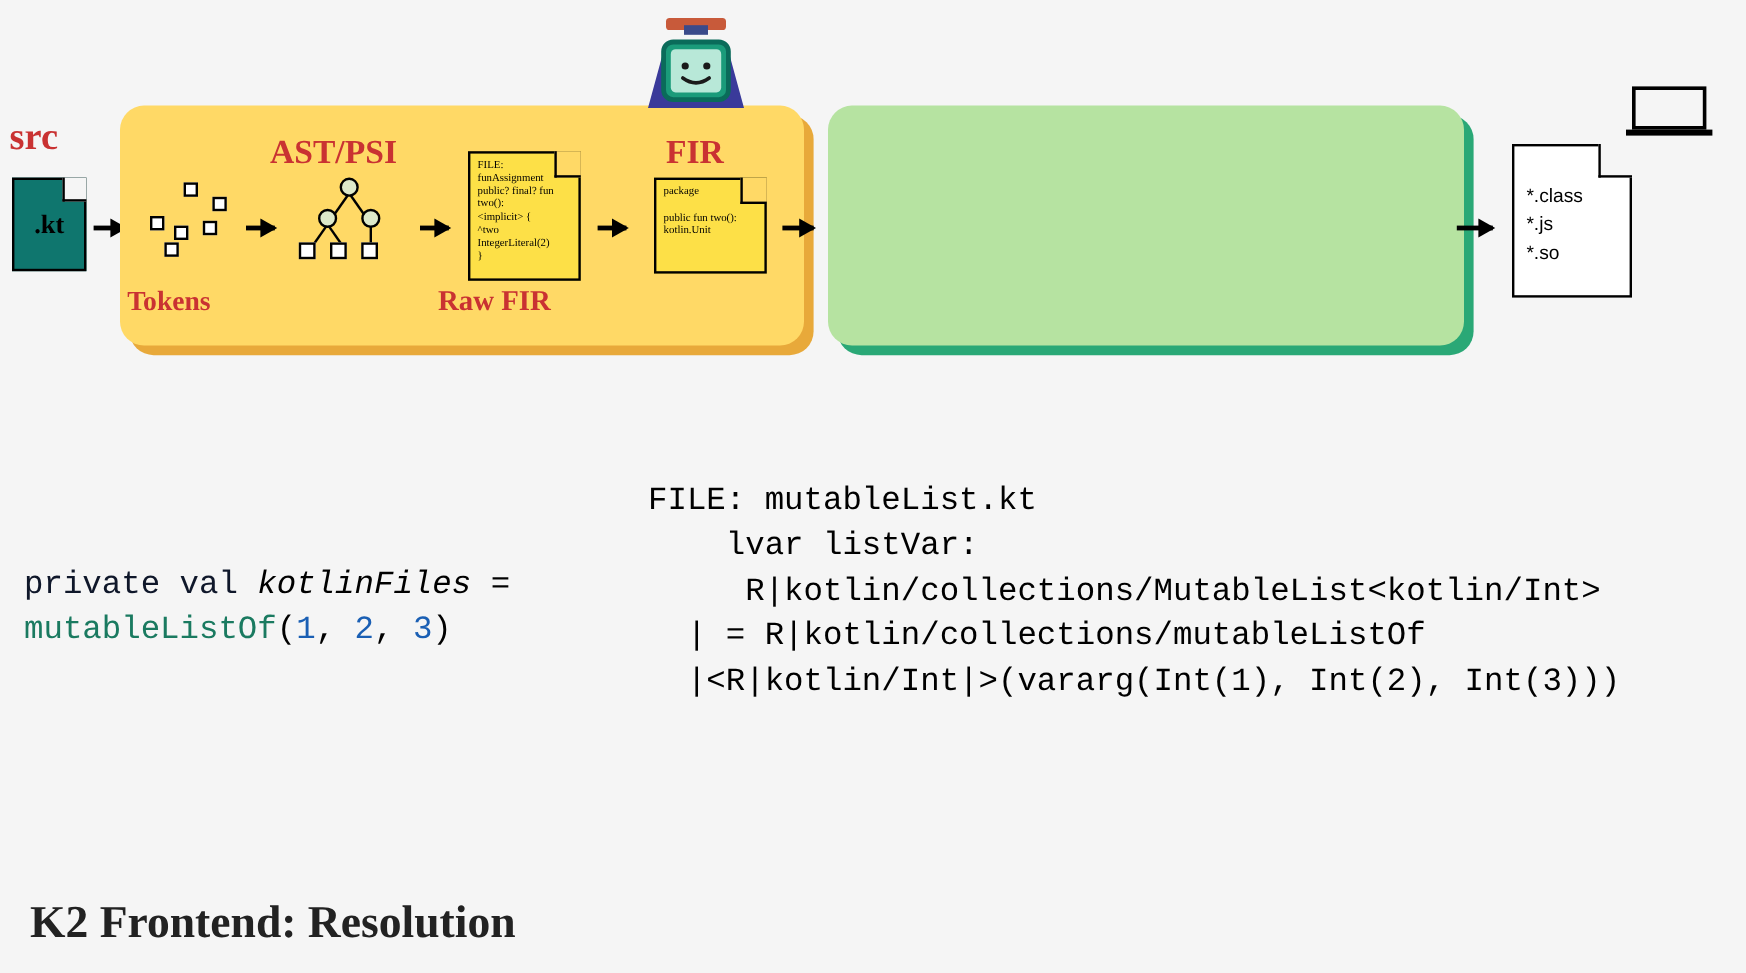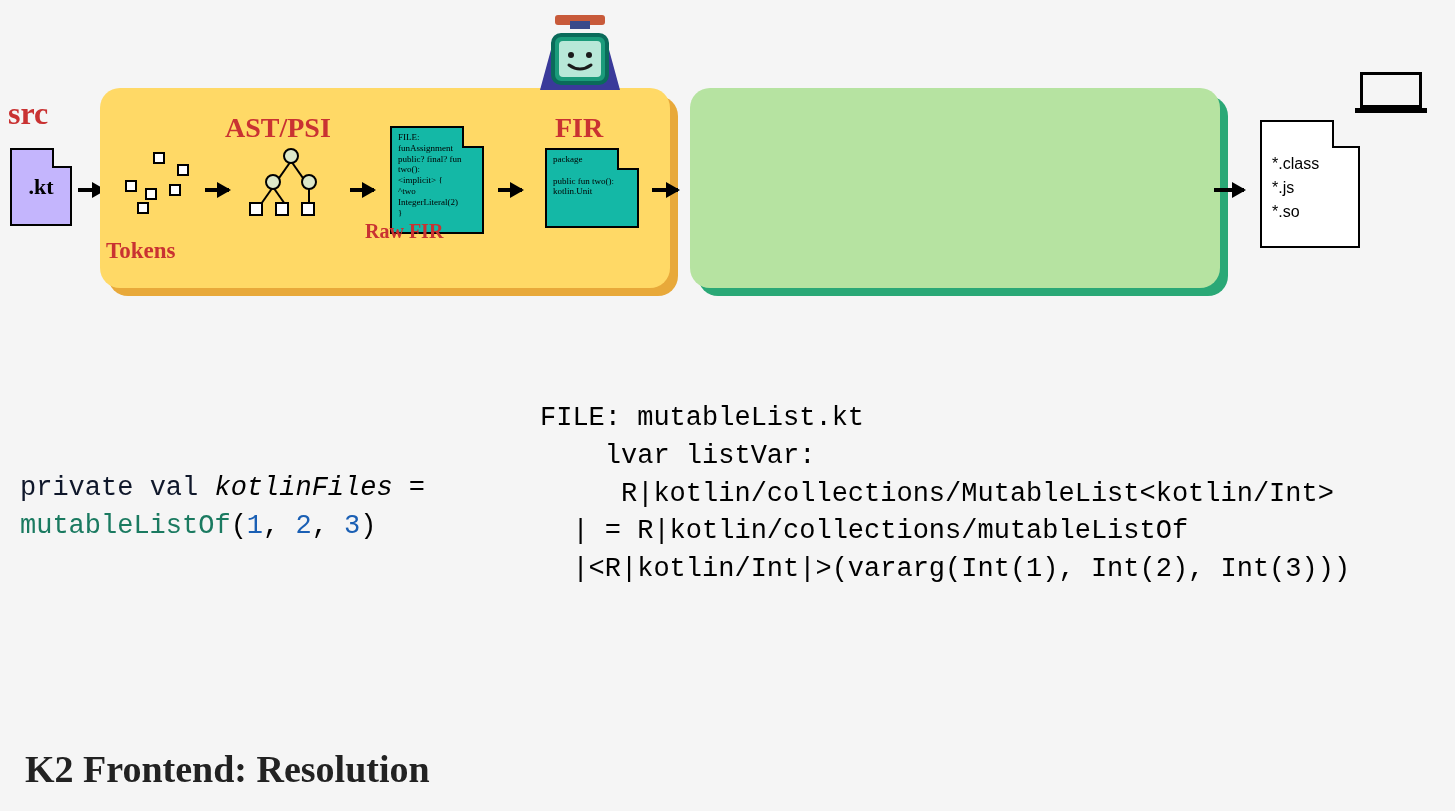--- a/index.html
+++ b/index.html
@@ -34,21 +34,21 @@
     left: 8px;
     font-size: 32px;
   }
   
   .src-file {
     position: absolute;
     top: 128px;
     left: 10px;
     width: 62px;
     height: 78px;
-    background: #c4b5fd;
+    background: #0f766e;
     border: 2px solid #000;
     display: flex;
     align-items: center;
     justify-content: center;
     font-size: 22px;
     font-weight: bold;
   }
   .src-file::after {
     content: '';
     position: absolute;
@@ -139,40 +139,40 @@
   }
   .tree-line {
     position: absolute;
     background: #000;
     height: 2px;
     transform-origin: left center;
   }
   
   .doc-box {
     position: absolute;
-    background: #14b8a6;
+    background: #fde047;
     border: 2px solid #000;
     padding: 4px 6px;
     font-family: 'Times New Roman', serif;
     font-size: 9px;
     line-height: 1.2;
   }
   .doc-box::after {
     content: '';
     position: absolute;
     top: -2px; right: -2px;
     width: 20px; height: 20px;
     background: #ffd966;
     border-left: 2px solid #000;
     border-bottom: 2px solid #000;
   }
   
   .label-tokens { position: absolute; top: 218px; left: 106px; font-size: 23px; }
   .label-astpsi { position: absolute; top: 92px; left: 225px; font-size: 28px; }
-  .label-rawfir { position: absolute; top: 200px; left: 365px; font-size: 20px; }
+  .label-rawfir { position: absolute; top: 218px; left: 365px; font-size: 24px; }
   .label-fir    { position: absolute; top: 92px; left: 555px; font-size: 28px; }
   
   .opt-target {
     position: absolute;
     top: 15px;
     left: 1185px;
     font-size: 26px;
     text-align: center;
     line-height: 1.2;
     width: 180px;

